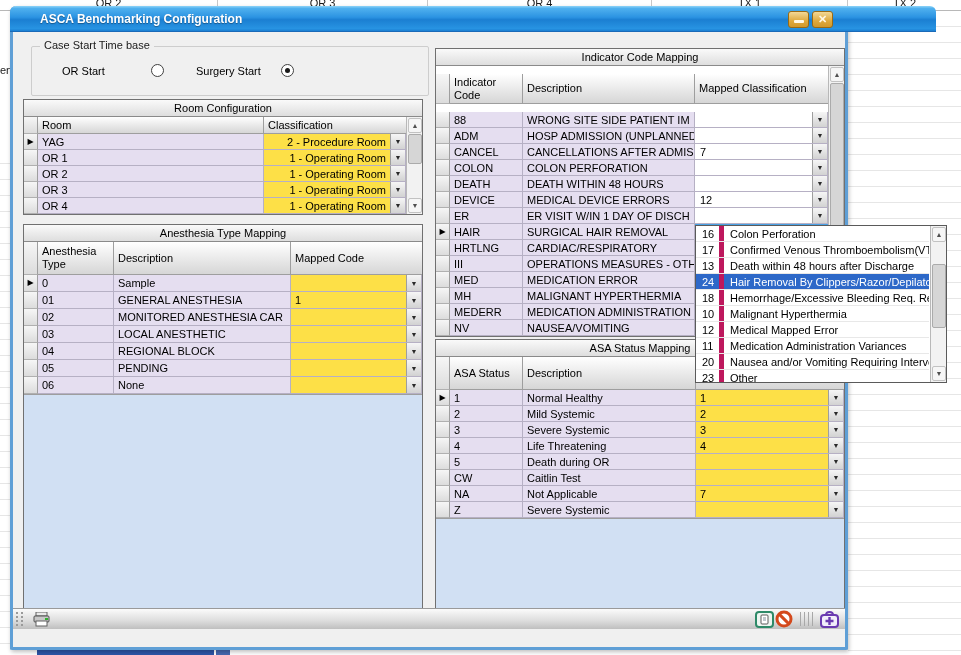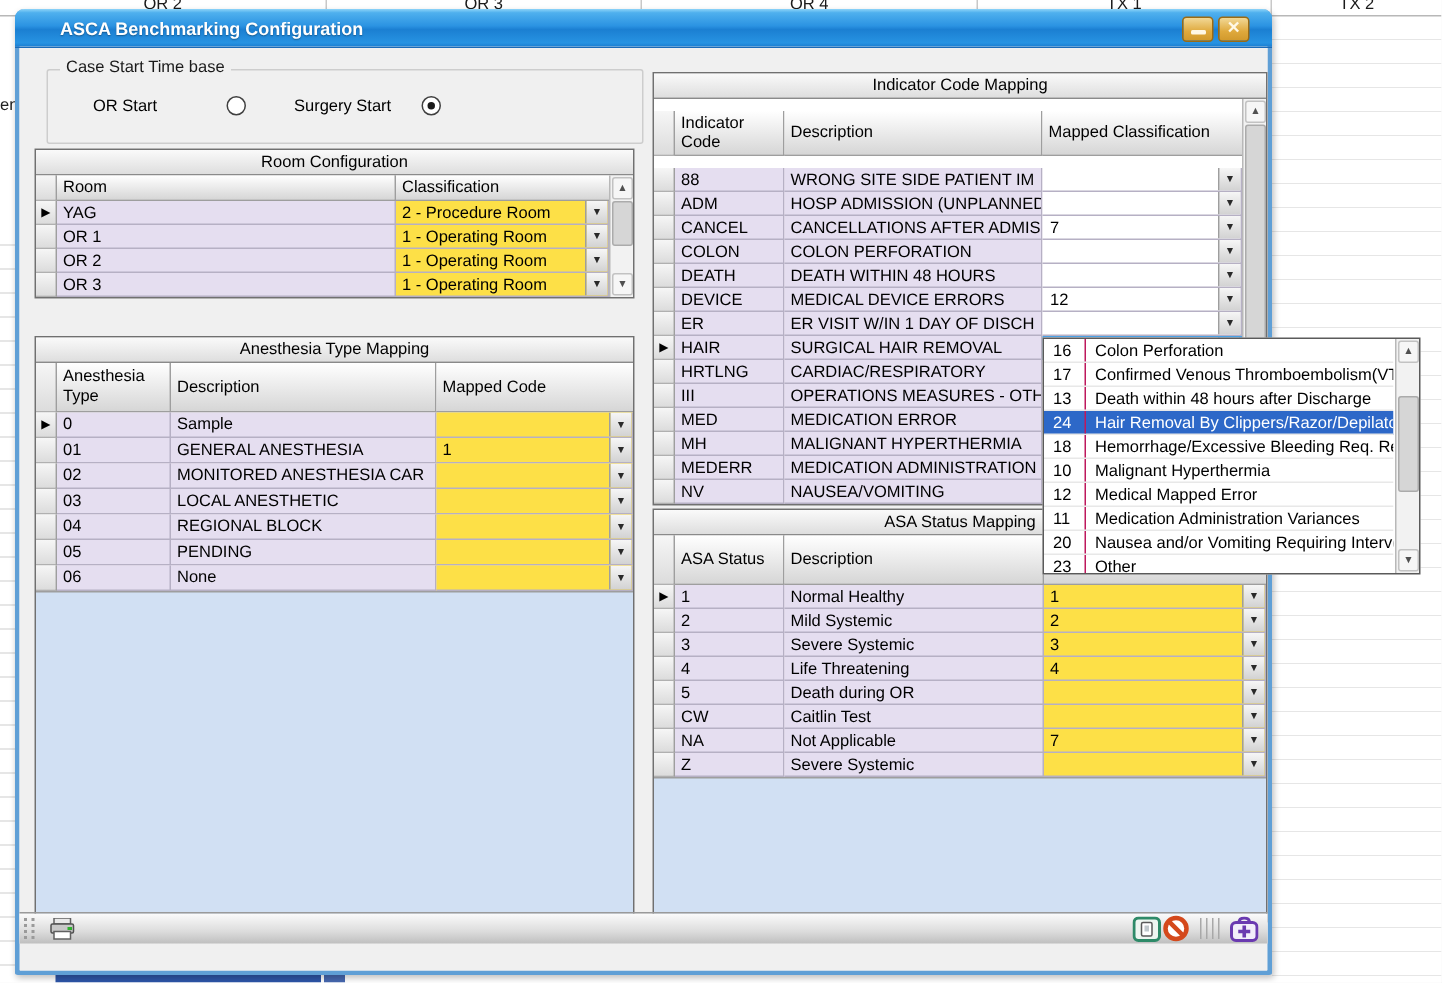--- a/index.html
+++ b/index.html
@@ -17,21 +17,21 @@
     background:repeating-linear-gradient(to bottom,transparent 0 15px,#e6e6e6 15px 16px);}
   #bg-left-frag{left:0;top:64px;font-size:11px;color:#202020;}
   .bg-strip{top:650px;height:5px;}
   #bg-strip1{left:37px;width:177px;background:#2d55a8;}
   #bg-strip2{left:216px;width:14px;background:#4668b0;}
 
   
   #dialog{left:10px;top:6px;width:838px;height:644px;z-index:10;
     border:3px solid #5f9fd6;border-top:none;border-radius:6px 6px 2px 2px;background:#f0f0f0;
     box-shadow:1px 2px 4px rgba(0,0,0,.25);}
-  #titlebar{left:-3px;top:0;width:838px;height:26px;border-radius:6px 6px 0 0;
+  #titlebar{left:-3px;top:0;width:926px;height:26px;border-radius:6px 6px 0 0;
     background:linear-gradient(to bottom,#8ed4f8 0%,#4fb0ee 10%,#2b93e2 45%,#1b7fd2 55%,#2793e2 90%,#1b7fd2 100%);
     border-bottom:1px solid #1a6ab8;padding-left:18px;}
   #title-text{left:30px;top:6px;color:#fff;font-size:12px;font-weight:bold;
     text-shadow:0 1px 1px rgba(0,0,0,.35);white-space:nowrap;}
   .cap-btn{top:5px;width:21px;height:17px;border:1px solid #9a6a14;border-radius:3px;
     background:linear-gradient(to bottom,#f2d896,#dfa93c 60%,#d1992c);
     display:flex;align-items:center;justify-content:center;cursor:pointer;}
   #btn-min{left:778px;}
   #btn-close{left:802px;}
   #btn-min .minbar{width:10px;height:3px;background:#fff8e6;border-radius:1px;margin-top:4px;}
@@ -68,22 +68,22 @@
   .combo{background:#fde047;padding:0;}
   .cval{flex:1;padding:0 4px;overflow:hidden;white-space:nowrap;}
   .ddbtn{flex:0 0 15px;height:100%;background:linear-gradient(to bottom,#f6f6f6,#d2d2d2);
     border-left:1px solid #9e9e9e;display:flex;align-items:center;justify-content:center;
     font-size:7px;color:#2a2a2a;cursor:pointer;}
   .filler{flex:1;background:#d1e0f3;border-top:1px solid #9e9e9e;}
   .tbody{display:flex;flex-direction:column;}
   .scrolled .thead,.scrolled .tbody{margin-right:16px;}
 
   
-  #room-panel{left:10px;top:67px;width:400px;height:100px;}
-  #room-panel .c-sel{flex:0 0 14px;} #room-panel .c-main{flex:1;} #room-panel .c-combo{flex:0 0 142px;}
+  #room-panel{left:10px;top:67px;width:400px;height:116px;}
+  #room-panel .c-sel{flex:0 0 14px;} #room-panel .c-main{flex:1;} #room-panel .c-combo{flex:0 0 142px;text-align:right;}
   #room-panel .trow{height:16px;} #room-panel .thead{height:17px;}
 
   #anes-panel{left:10px;top:192px;width:400px;height:391px;}
   #anes-panel .c-sel{flex:0 0 14px;} #anes-panel .c-type{flex:0 0 76px;}
   #anes-panel .c-desc{flex:1;} #anes-panel .c-map{flex:0 0 131px;}
   #anes-panel .trow{height:17px;} #anes-panel .thead{height:33px;}
 
   #ind-panel{left:422px;top:16px;width:410px;height:289px;justify-content:space-between;}
   #ind-panel .c-sel{flex:0 0 14px;} #ind-panel .c-code{flex:0 0 73px;}
   #ind-panel .c-desc{flex:1;} #ind-panel .c-map{flex:0 0 133px;}
@@ -108,21 +108,21 @@
   .sbtn.up{top:1px;} .sbtn.down{bottom:1px;}
   .sthumb{position:absolute;left:1px;width:14px;background:#d6d6d6;border:1px solid #ababab;border-radius:2px;cursor:pointer;}
 
   
   #dropdown{left:695px;top:225px;width:252px;height:158px;background:#fff;border:1px solid #5a5a5a;
     z-index:30;overflow:hidden;}
   #dd-rows{position:absolute;left:0;top:0;right:17px;bottom:0;overflow:hidden;}
   .ddrow{height:16px;display:flex;align-items:center;font-size:11px;color:#000;cursor:pointer;
     border-bottom:1px solid #e8e8e8;white-space:nowrap;}
   .ddval{flex:0 0 28px;padding-left:6px;align-self:stretch;display:flex;align-items:center;
-    border-right:1px solid #be185d;}
+    border-right:5px solid #be185d;}
   .ddlabel{flex:1;padding-left:6px;overflow:hidden;}
   .ddrow.selected{background:#2d68c8;color:#fff;}
   #dd-scroll{top:0;bottom:0;height:auto;}
 
   
   #toolbar{left:0;bottom:0;width:832px;height:21px;
     background:linear-gradient(to bottom,#fbfbfb,#dcdcdc 60%,#bfbfbf);border-top:1px solid #9a9a9a;
     display:flex;align-items:center;}
   .grip{width:2px;height:14px;margin-left:3px;
     background:repeating-linear-gradient(to bottom,#9a9a9a 0 2px,transparent 2px 4px);}

